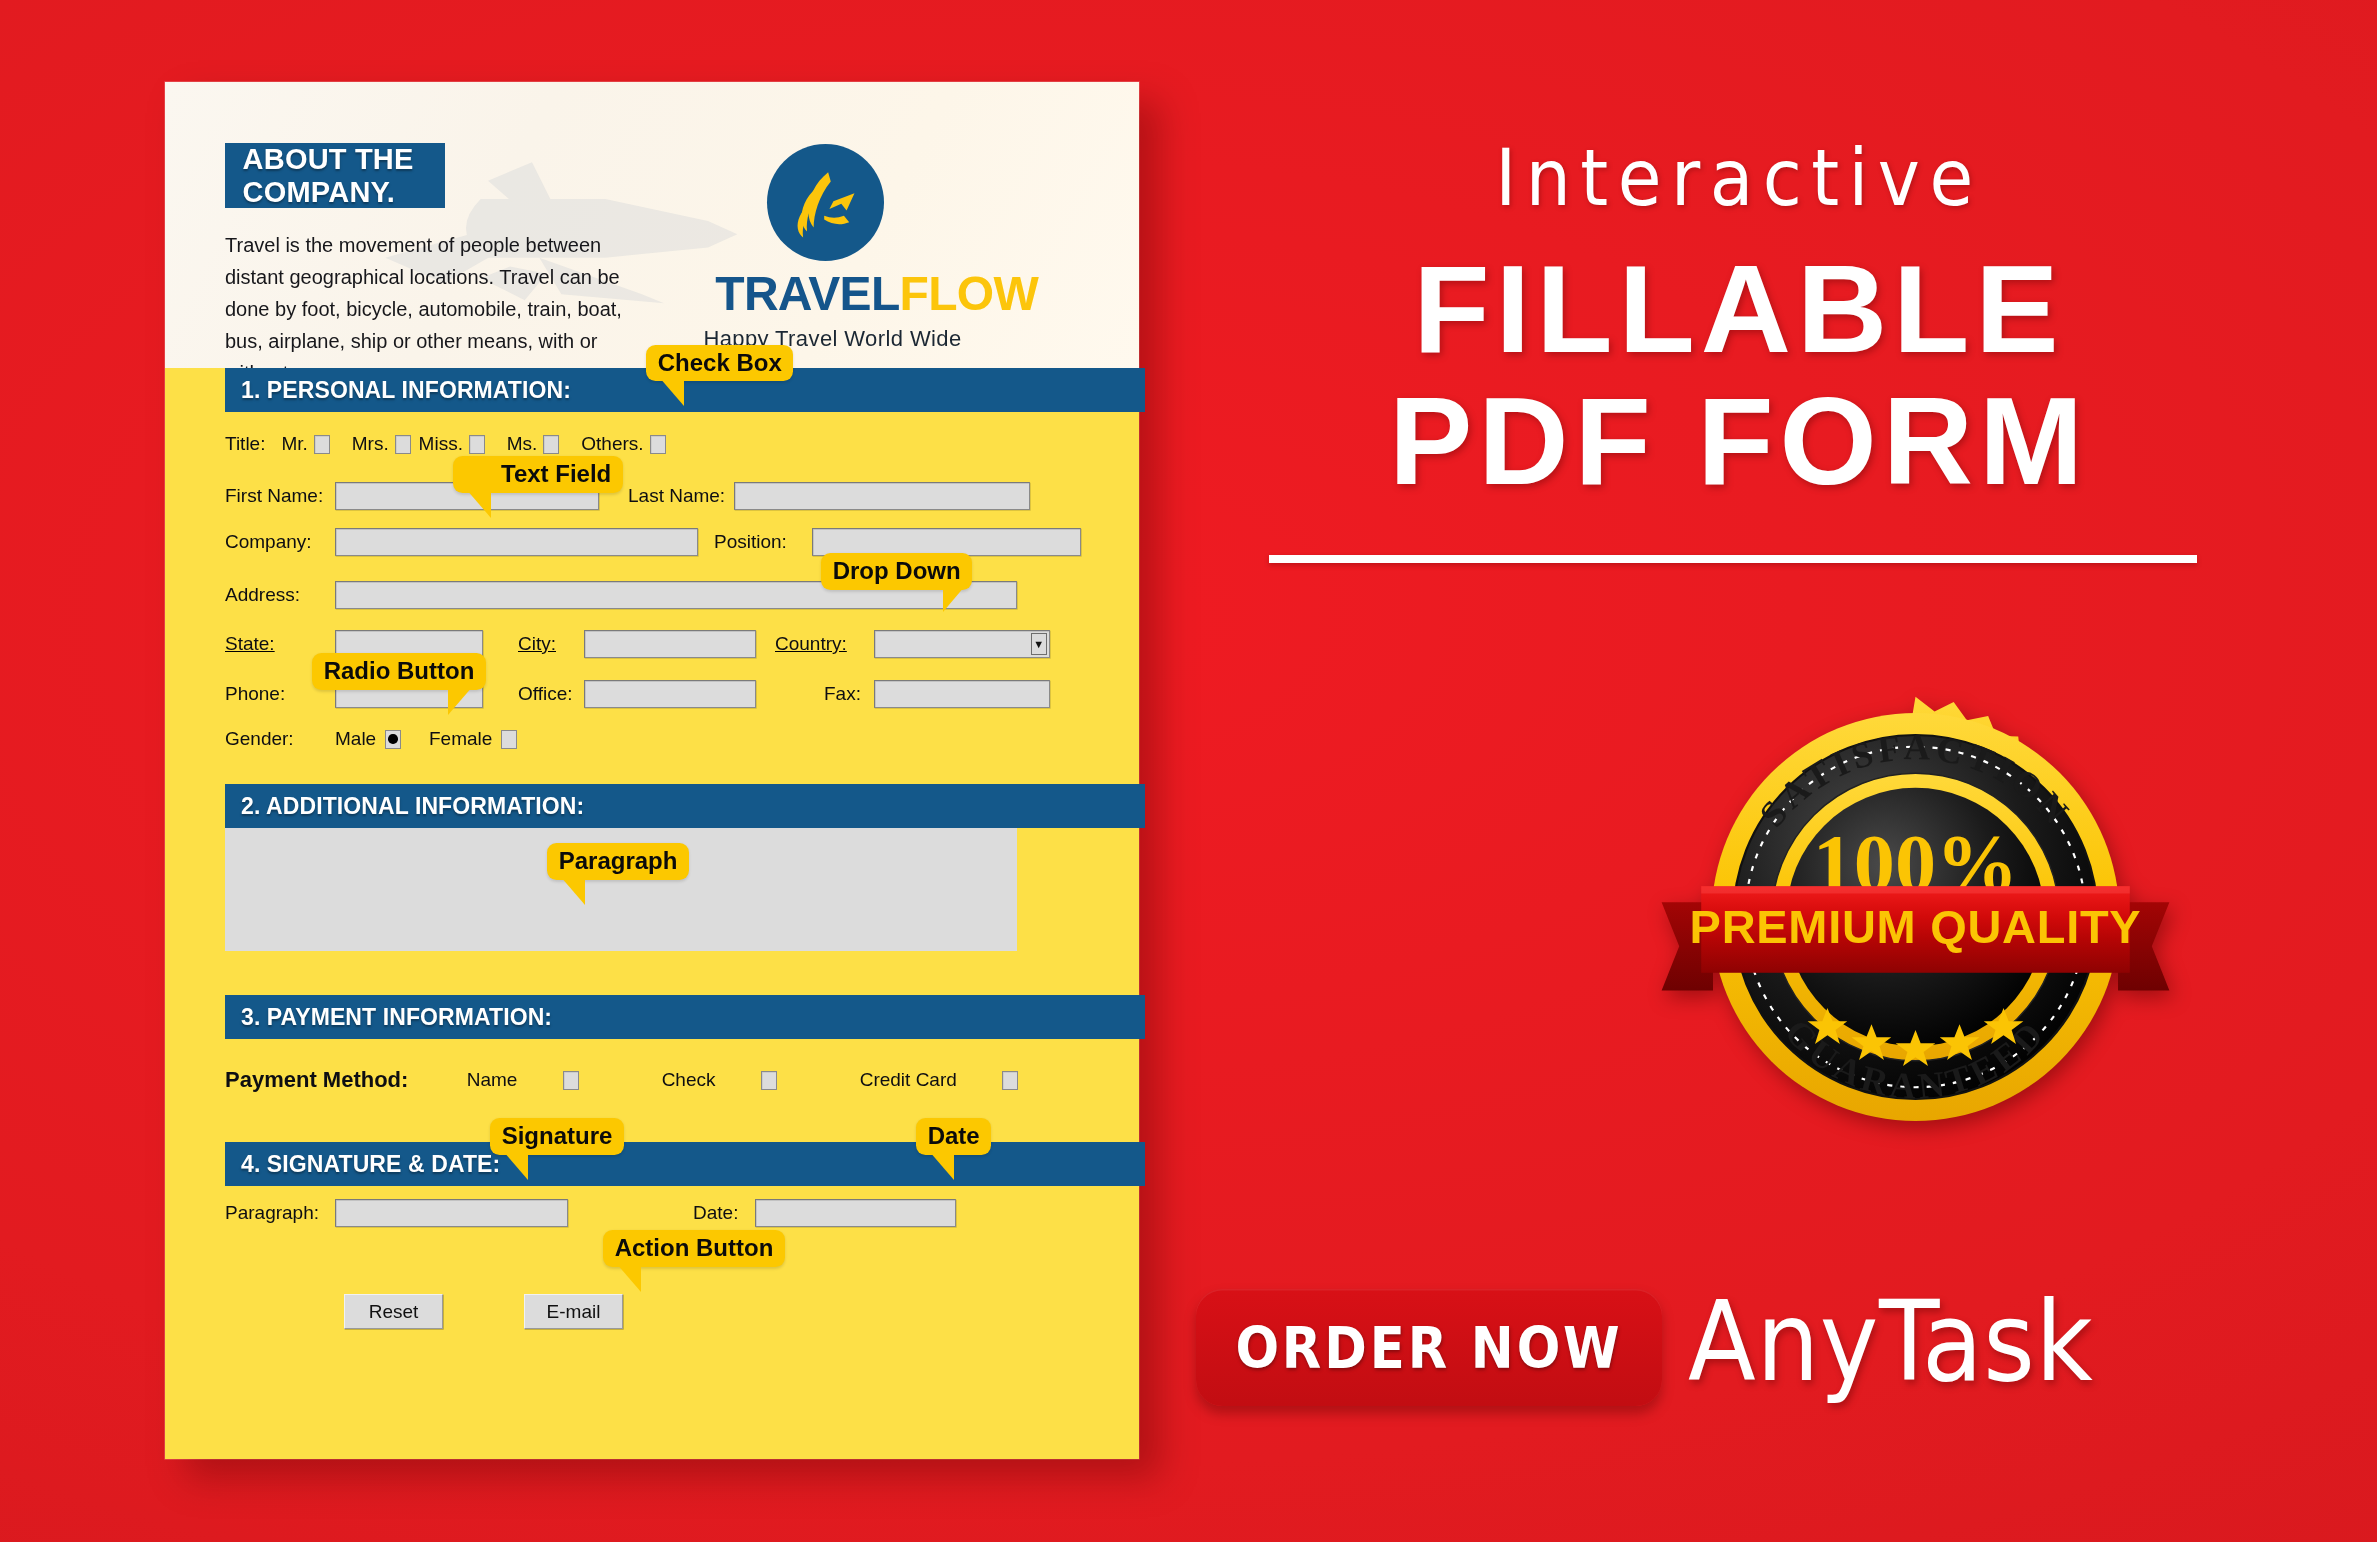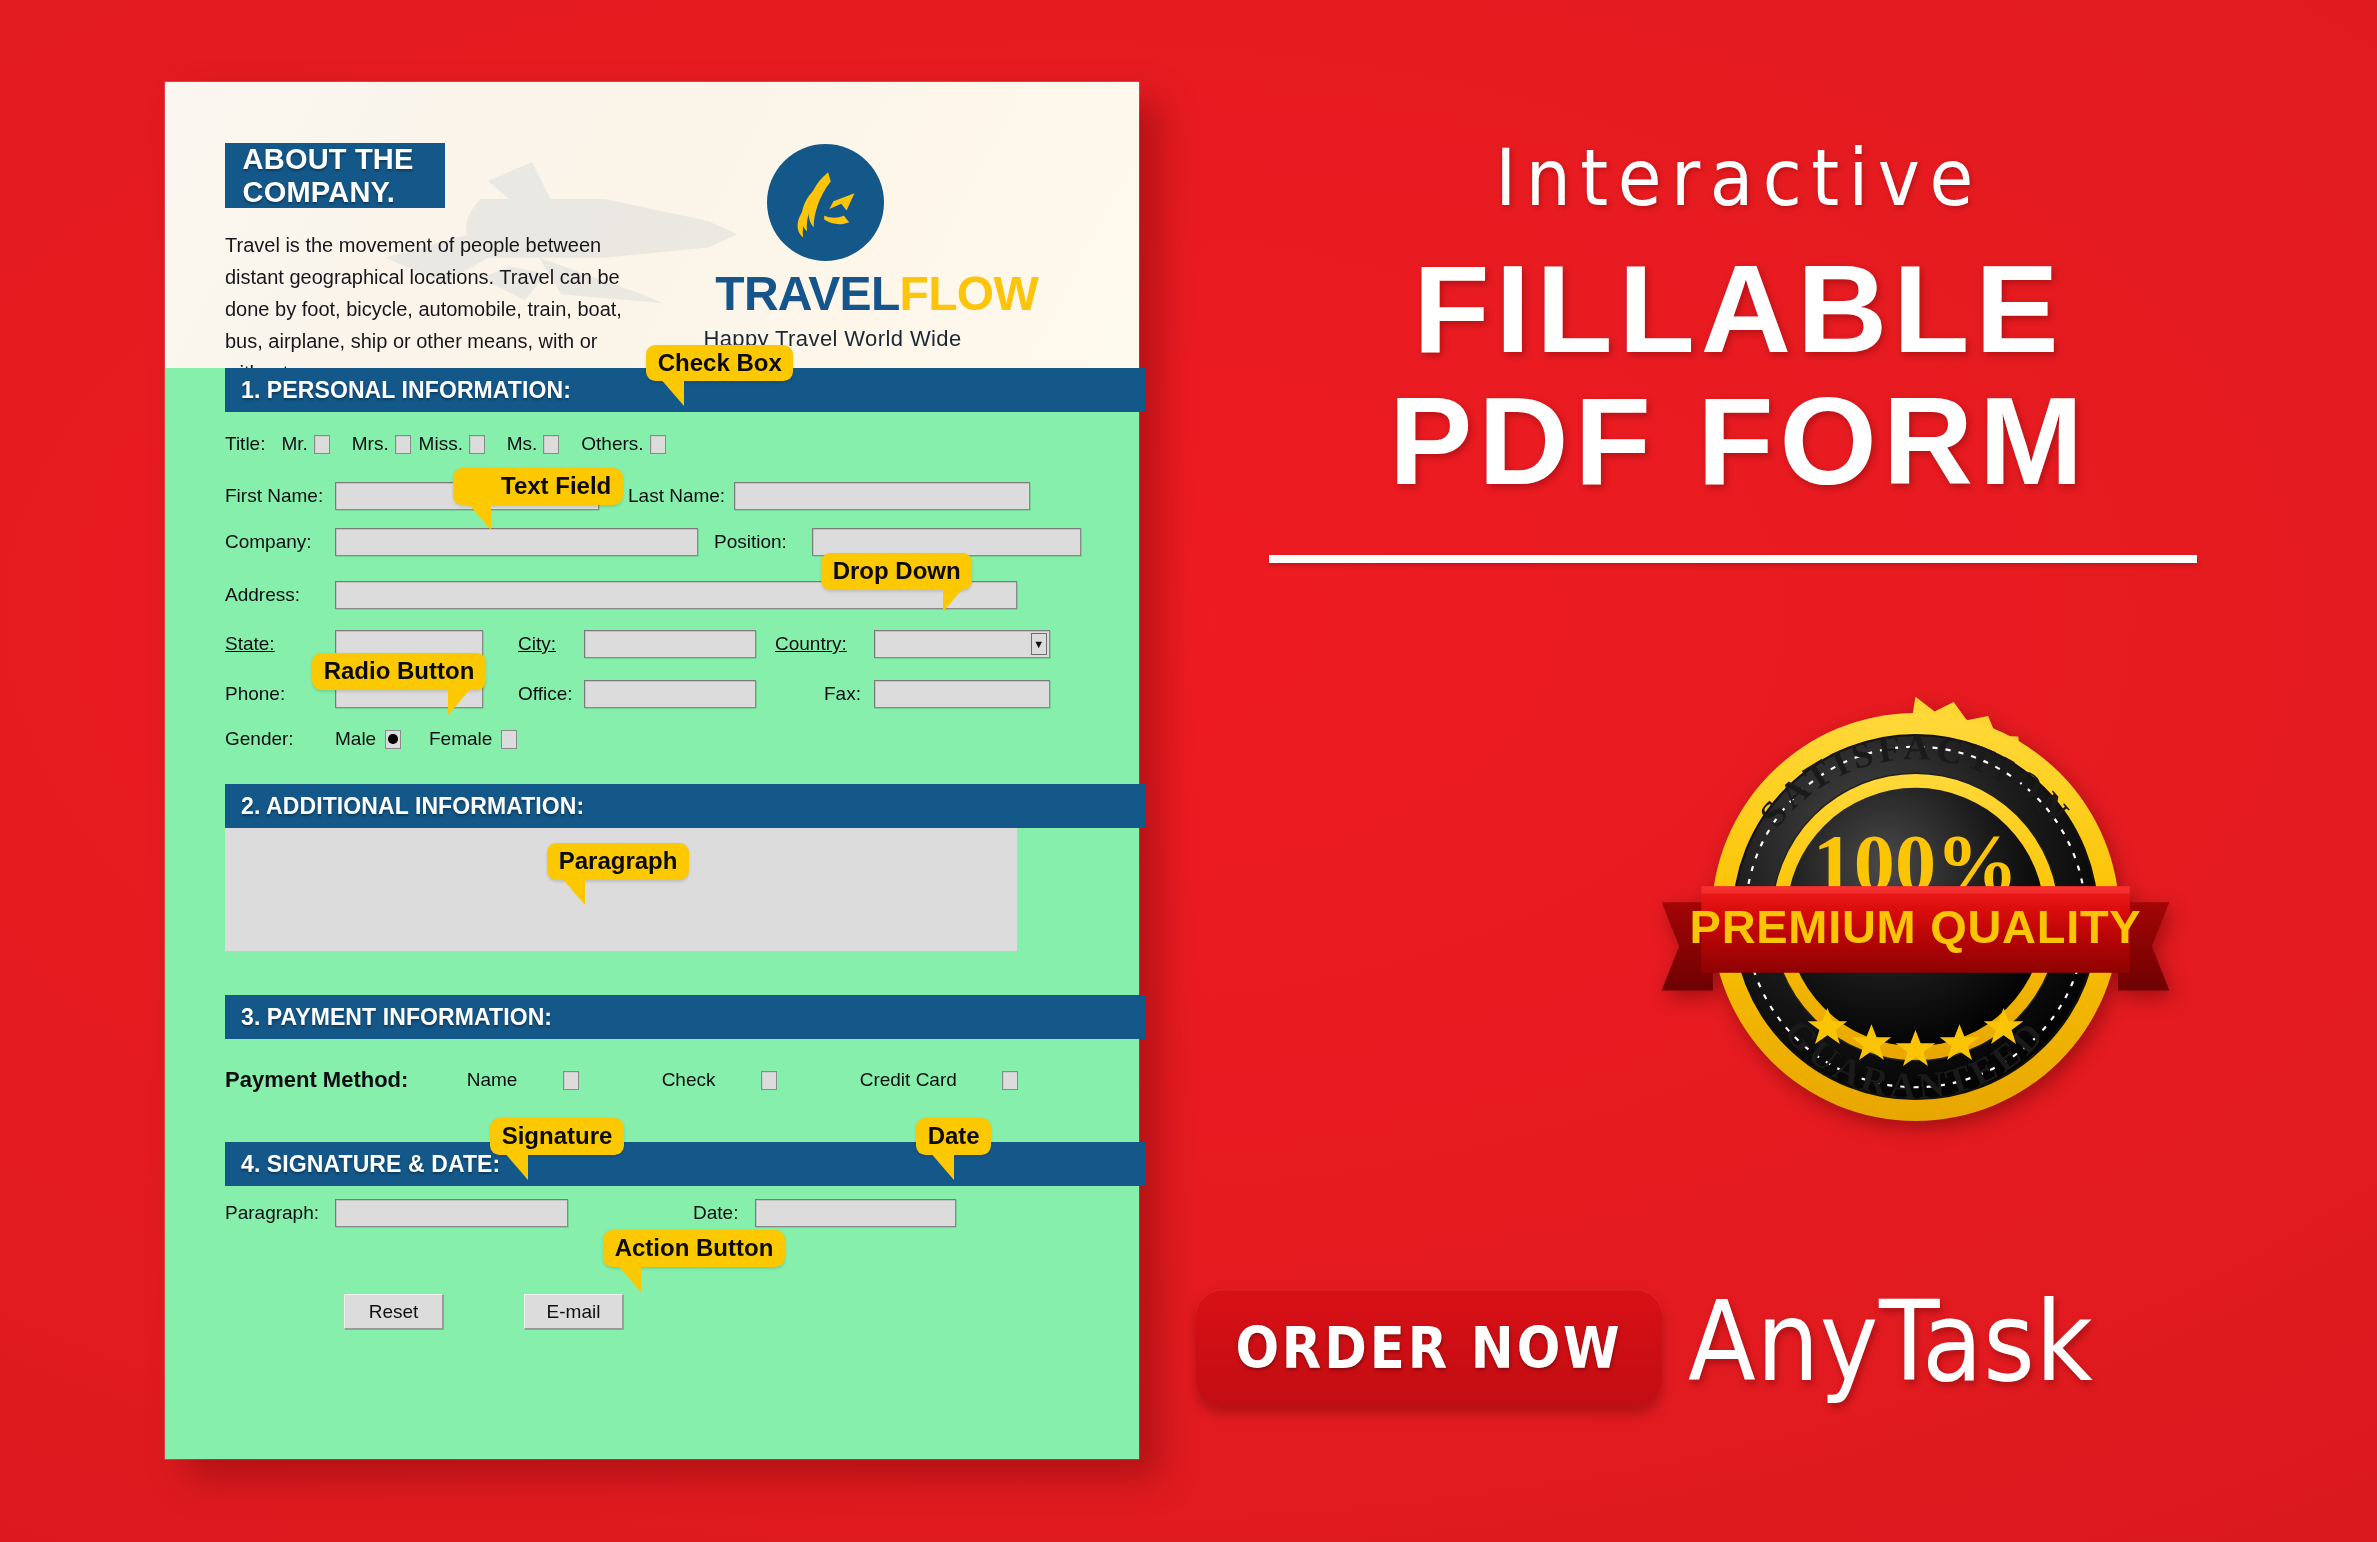--- a/index.html
+++ b/index.html
@@ -12,21 +12,21 @@
   .bg {
     position:absolute; inset:0;
     background:
       radial-gradient(ellipse 120% 100% at 45% 40%, #EF1B22 0%, #E21B20 55%, #CF171C 100%);
   }
 
   
   .paper {
     position:absolute;
     left:165px; top:82px; width:974px; height:1377px;
-    background:#86efac;
+    background:#fde047;
     box-shadow: 20.5px 19px 34px rgba(90,0,0,.35), 0 0 0 0.7px rgba(255,255,255,.25);
   }
   .paper-header {
     position:absolute; left:0; top:0; width:100%; height:286px;
     background:linear-gradient(118deg,#FBF7F0 0%, #FAF4EA 35%, #FDF6E9 70%, #FFF9EE 100%);
     overflow:hidden;
   }
   
   .plane {
     position:absolute; left:132px; top:29px; width:514px; height:264px;
@@ -271,21 +271,21 @@
       <span class="chk"></span>
     </div>
 
     <div class="row" style="top:114px;">
       <span class="lbl" style="width:110px">First Name:</span>
       <span class="fld" style="width:264px"></span>
       <span class="lbl" style="width:106px; margin-left:29px">Last Name:</span>
       <span class="fld" style="width:296px"></span>
     </div>
 
-    <div class="callout" style="left:288px; top:100px;padding-left:48px;">
+    <div class="callout" style="left:288px; top:88px;padding-left:48px;">
       <span>Text Field</span>
       <i class="tail tail-dl"></i>
     </div>
 
     <div class="row" style="top:160px;">
       <span class="lbl" style="width:110px">Company:</span>
       <span class="fld" style="width:363px"></span>
       <span class="lbl" style="width:98px; margin-left:16px">Position:</span>
       <span class="fld" style="width:269px"></span>
     </div>

